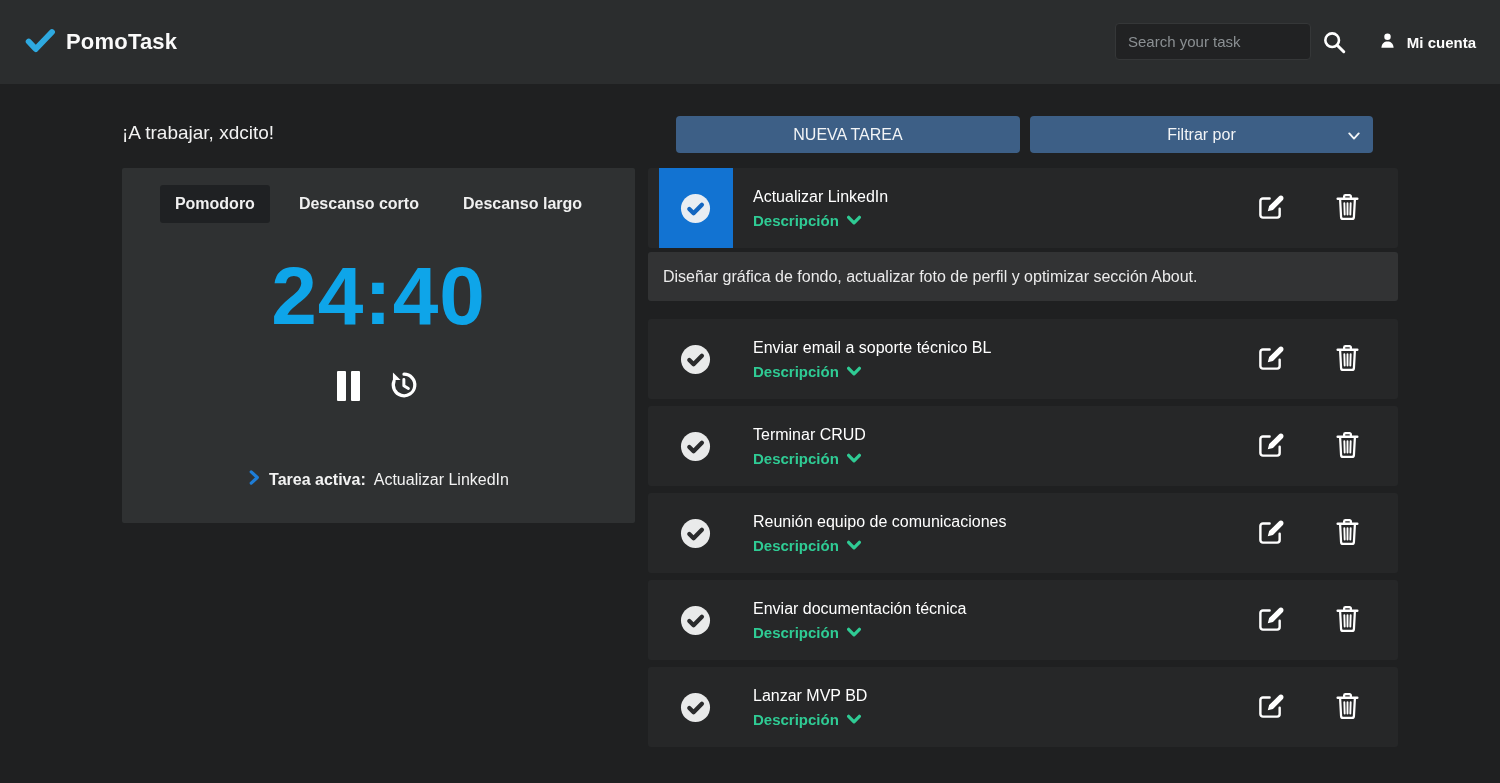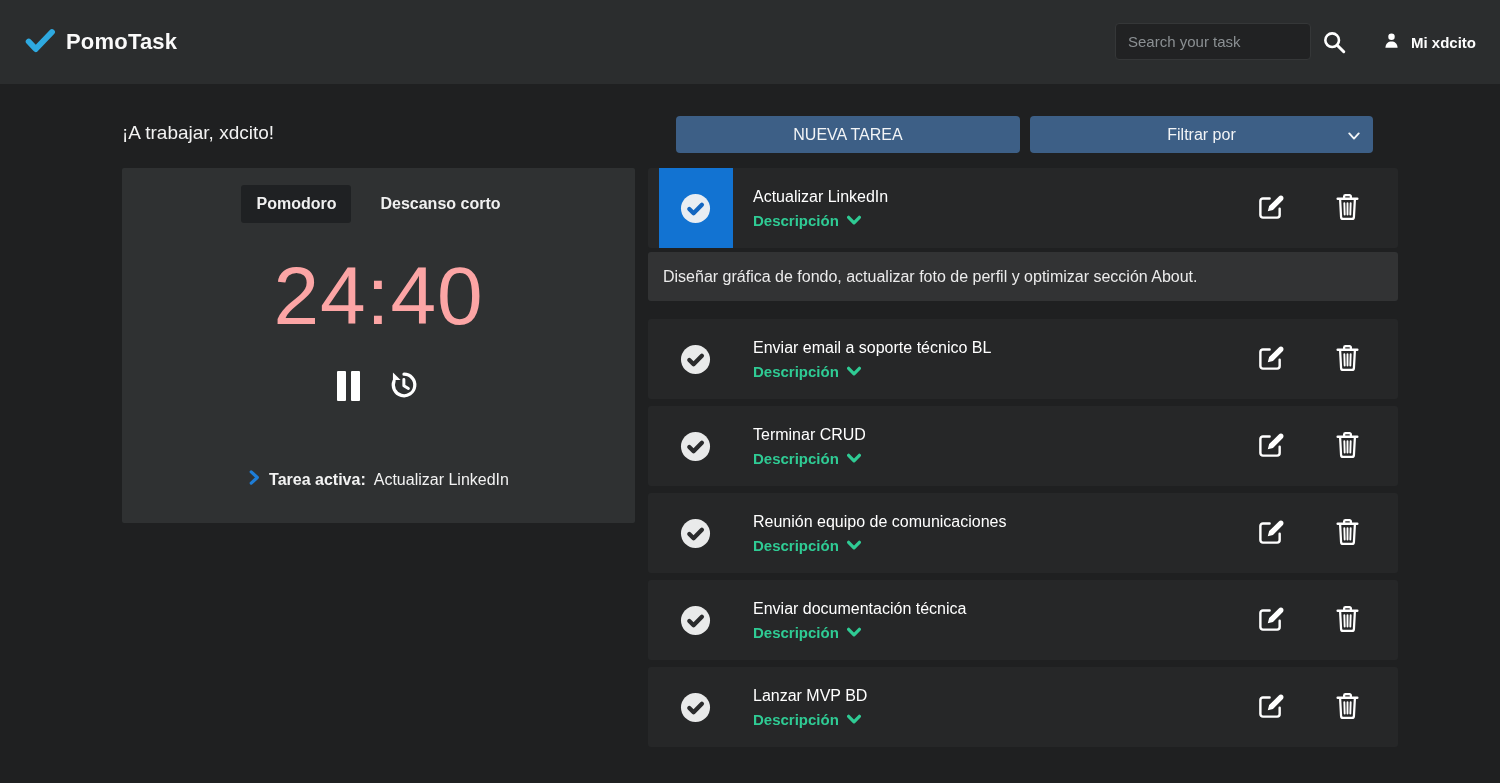--- a/index.html
+++ b/index.html
@@ -19,21 +19,21 @@
   .account-label { color:#fdfdfd; font-size:15px; font-weight:700; }
 
   
   .greeting { position:absolute; left:122px; top:122px; width:513px; text-align:left; color:#f2f2f2;
       font-size:19px; font-weight:400; }
 
   .timer-panel { position:absolute; left:122px; top:168px; width:513px; height:355px; background:#2f3132; border-radius:2px; }
   .tabs { display:flex; justify-content:center; align-items:center; gap:14px; padding-top:17px; }
   .tab { color:#f0f0f0; font-size:16px; font-weight:700; padding:10px 15px; border-radius:3px; cursor:pointer; white-space:nowrap; }
   .tab.active { background:#1f2123; }
-  .time-display { text-align:center; color:#fca5a5; font-size:82px; font-weight:400; line-height:1; margin-top:32px; letter-spacing:1px; }
+  .time-display { text-align:center; color:#0ea5e9; font-size:82px; font-weight:700; line-height:1; margin-top:32px; letter-spacing:1px; }
   .controls { display:flex; justify-content:center; align-items:center; gap:27px; margin-top:32px; height:34px; }
   .ctrl-btn { background:none; border:none; cursor:pointer; display:flex; align-items:center; justify-content:center; }
   .pause-bars { display:flex; gap:5px; }
   .pause-bars span { display:block; width:9px; height:30px; background:#ffffff; border-radius:1px; }
   .active-task-line { position:absolute; bottom:34px; left:0; width:100%; display:flex; justify-content:center;
       align-items:center; gap:8px; color:#f2f2f2; font-size:16px; }
   .active-task-label { font-weight:700; }
 
   
   .btn-newtask { position:absolute; left:676px; top:116px; width:344px; height:37px; background:#3d5f86;
@@ -85,40 +85,41 @@
         </svg>
       </span>
     </button>
     <div class="account">
       <span>
         <svg width="19" height="19" viewBox="0 0 24 24">
           <circle cx="12" cy="7.3" r="4.1" fill="#ffffff"></circle>
           <path d="M4.3 21c.6-5.2 3.6-7.6 7.7-7.6s7.1 2.4 7.7 7.6z" fill="#ffffff"></path>
         </svg>
       </span>
-      <span class="account-label">Mi xdcito</span>
+      <span class="account-label">Mi cuenta</span>
     </div>
   </div>
 
   <div class="greeting">¡A trabajar, xdcito!</div>
 
   <button class="btn-newtask">NUEVA TAREA</button>
   <div class="filter-select">
     <span>Filtrar por</span>
     <span class="filter-chevron">
       <svg width="12" height="12" viewBox="0 0 14 10">
         <path d="M1.5 2L7 8l5.5-6" fill="none" stroke="#f2f4f6" stroke-width="2.2" stroke-linecap="round" stroke-linejoin="round"></path>
       </svg>
     </span>
   </div>
 
   <div class="timer-panel">
     <div class="tabs">
       <span class="tab active">Pomodoro</span>
       <span class="tab">Descanso corto</span>
+      <span class="tab">Descanso largo</span>
     </div>
     <div class="time-display">24:40</div>
     <div class="controls">
       <button class="ctrl-btn">
         <span class="pause-bars">
             <span></span>
             <span></span>
           </span>
       </button>
       <button class="ctrl-btn">

